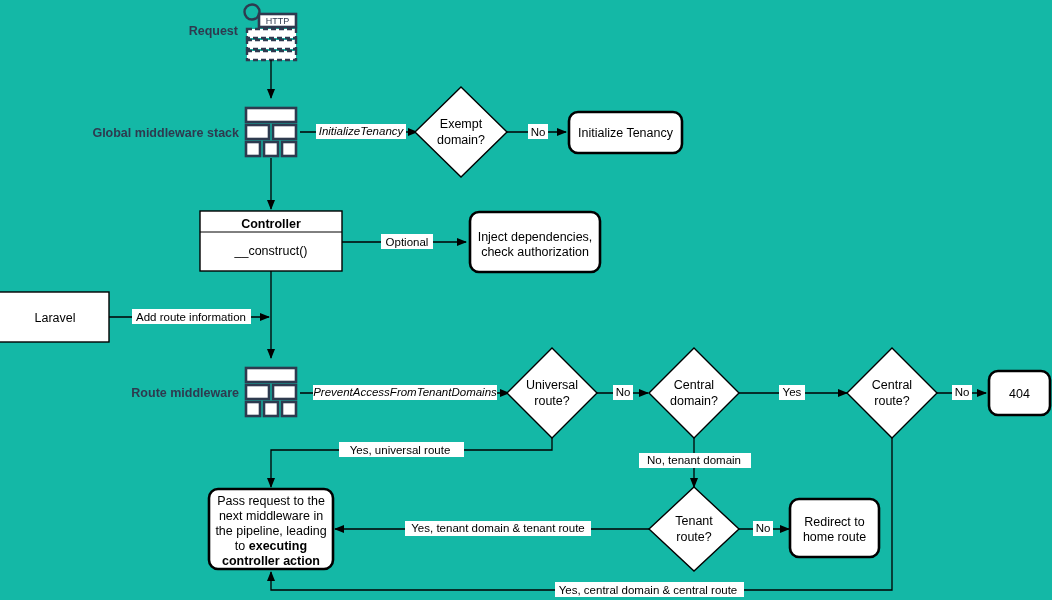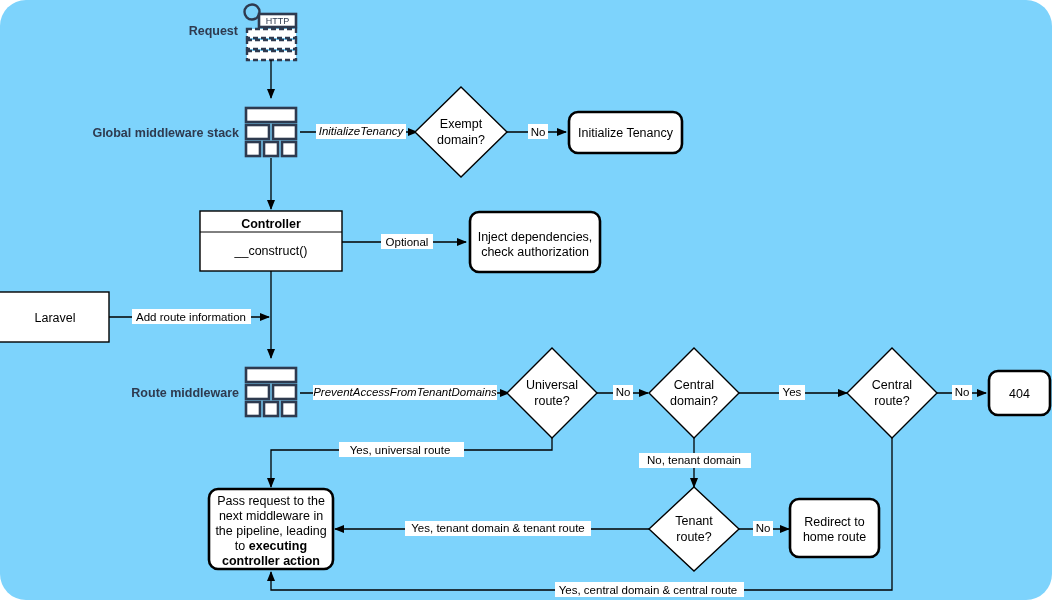--- a/index.html
+++ b/index.html
@@ -1,17 +1,17 @@
 <!DOCTYPE html>
 <html><head>
 <meta charset="utf-8">
 <style>
   html,body{margin:0;padding:0;background:#ffffff;}
   body{width:1052px;height:600px;overflow:hidden;font-family:"Liberation Sans",sans-serif;}
-  #stage{position:relative;width:1052px;height:600px;background:#7dd3fc;border-radius:26px;}
+  #stage{position:relative;width:1052px;height:600px;background:#14b8a6;}
   svg#flow{position:absolute;left:0;top:0;width:1052px;height:600px;}
   .edge{stroke:#000;stroke-width:1.3;fill:none;}
   .shape-thin{fill:#fff;stroke:#000;stroke-width:1.4;}
   .shape-thick{fill:#fff;stroke:#000;stroke-width:2.6;}
   .ico-blk{fill:#fff;stroke:#2e3a4f;stroke-width:2.6;}
   .ico-dash{fill:#fff;stroke:#2e3a4f;stroke-width:2.4;stroke-dasharray:5 3;}
   .ico-line{stroke:#2e3a4f;stroke-width:2.4;fill:none;}
   .lbl-bold{font-family:"Liberation Sans",sans-serif;font-size:12.5px;font-weight:bold;fill:#2e3a4f;}
   .edge-lbl{font-family:"Liberation Sans",sans-serif;font-size:11.5px;fill:#000;}
   .edge-lbl-it{font-family:"Liberation Sans",sans-serif;font-size:11.5px;font-style:italic;fill:#000;}

